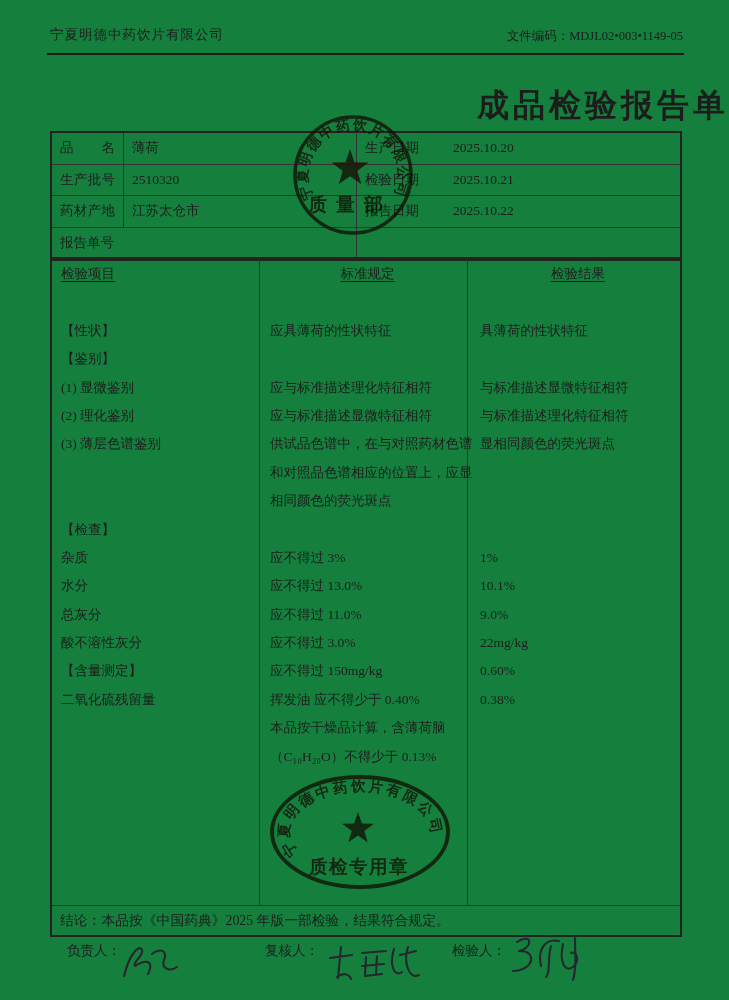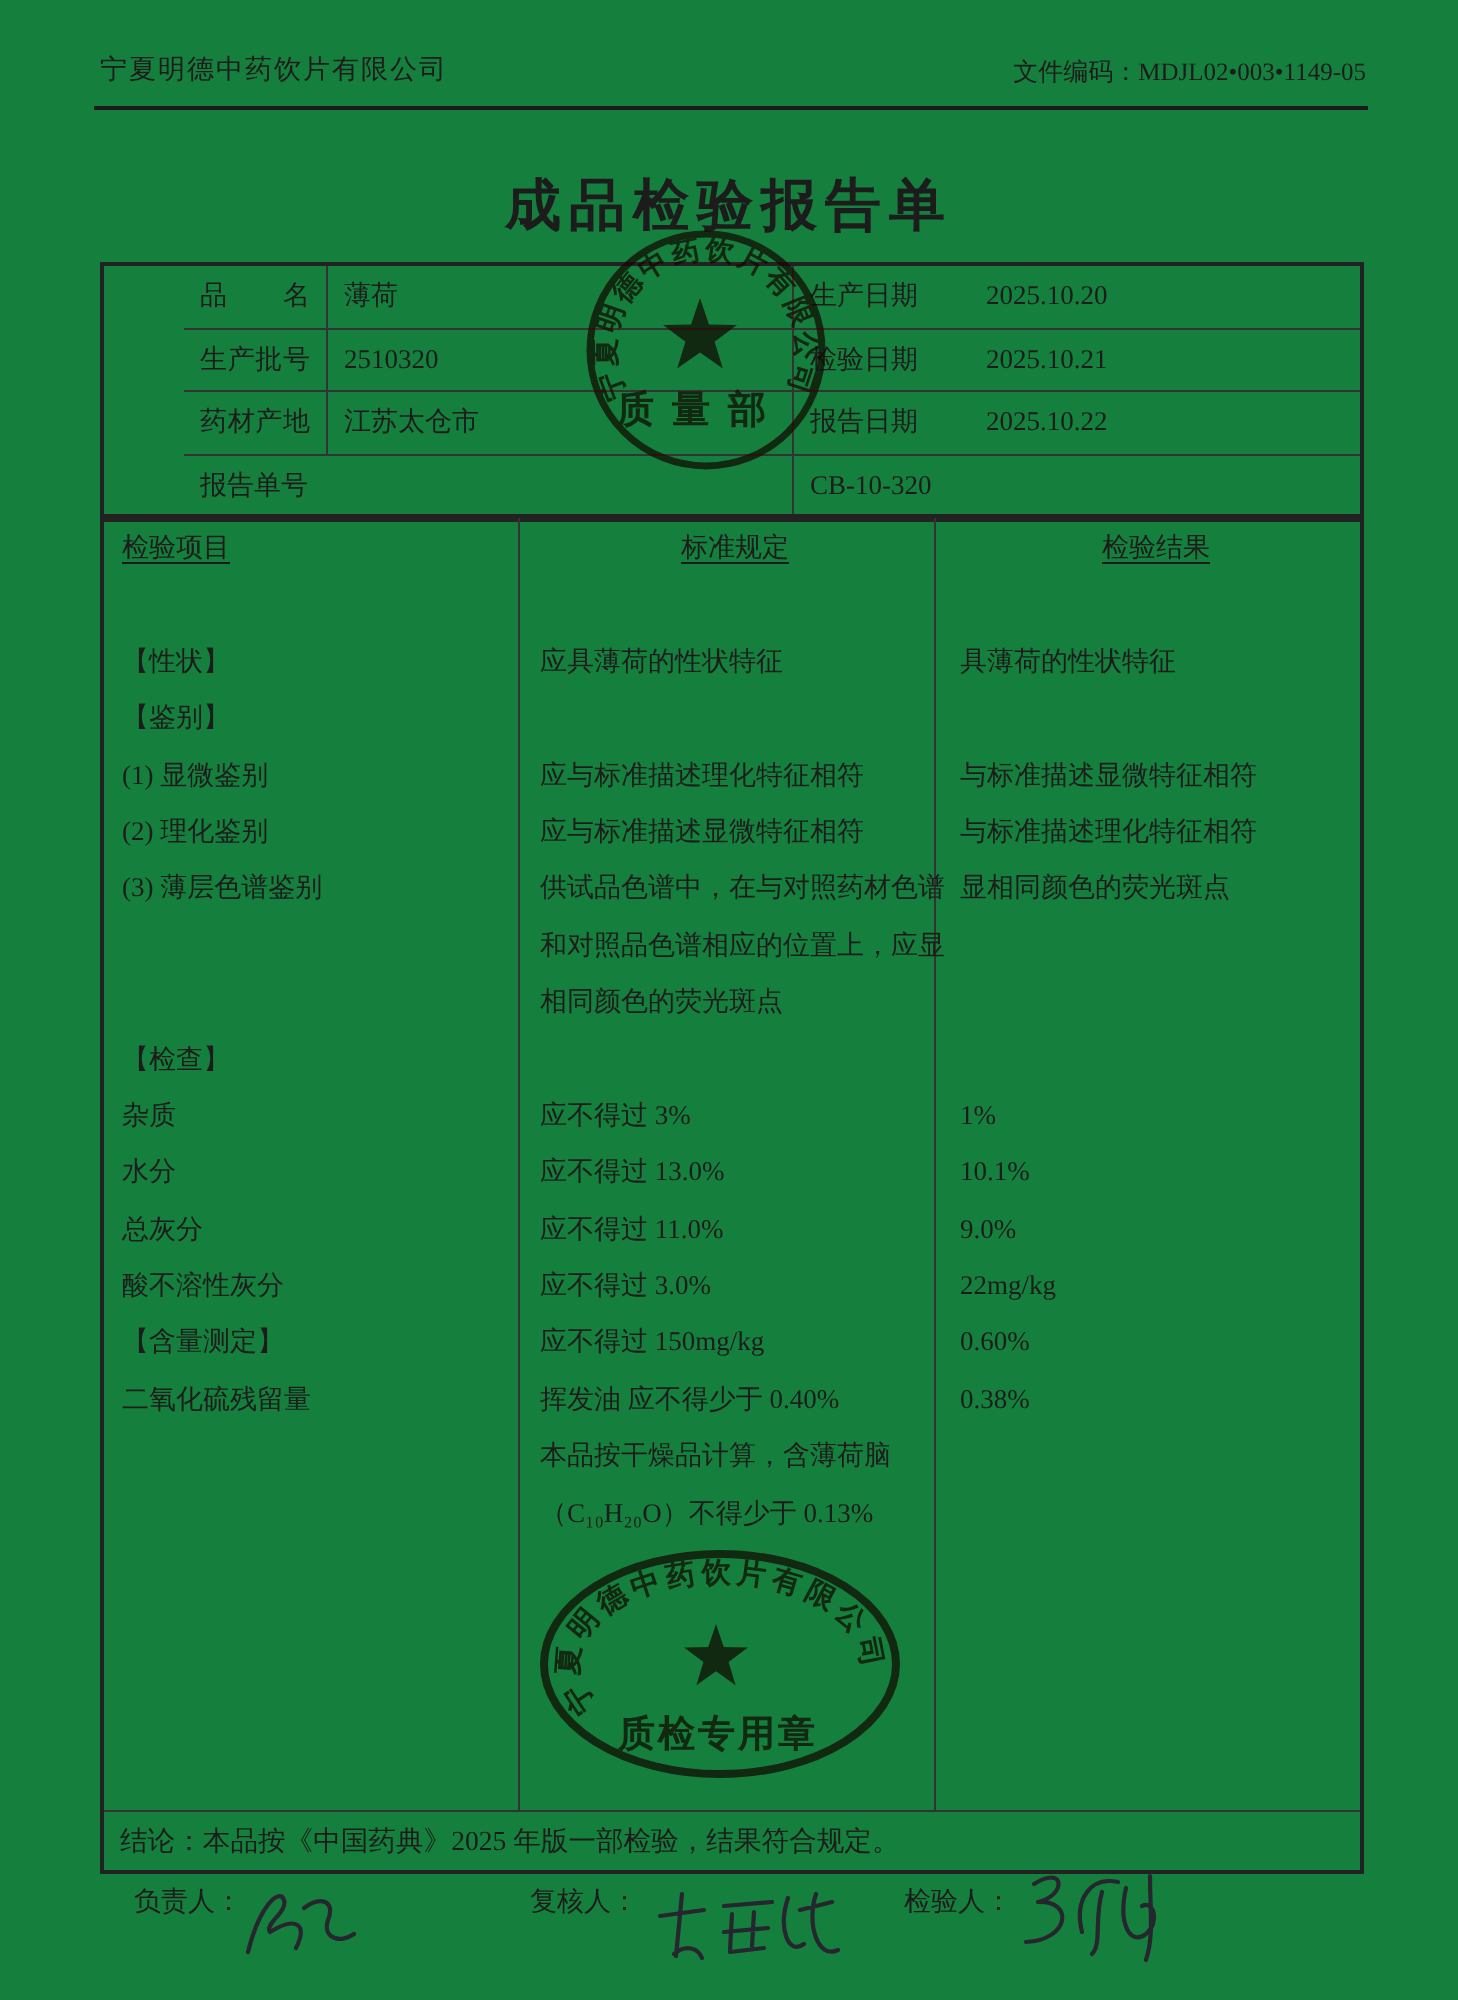--- a/index.html
+++ b/index.html
@@ -7,25 +7,25 @@
   .page {
     position:relative; width:729px; height:1000px; margin:0 auto;
     background:#15803d; overflow:hidden;
     font-family:"Liberation Serif","DejaVu Serif",serif;
     color:#1c1c1c;
   }
   
   .hdr-left  { position:absolute; left:50px;  top:26px; font-size:13.5px; letter-spacing:1px; }
   .hdr-right { position:absolute; right:46px; top:28px; font-size:12.5px; }
   .hdr-rule  { position:absolute; left:47px; top:53px; width:637px; height:2px; background:#1b1b1b; }
-  .doc-title { position:absolute; left:0; top:84px; width:100%; text-align:center;
+  .doc-title { position:absolute; left:0; top:84px; width:100%; text-align:right;
                font-family:Liberation Serif, serif;
-               font-size:28px; font-weight:bold; letter-spacing:4px; }
+               font-size:32px; font-weight:bold; letter-spacing:4px; }
   
-  .info-table { position:absolute; left:50px; top:131px; width:632px; border:2px solid #222;padding-left:40px; }
+  .info-table { position:absolute; left:50px; top:131px; width:632px; border:2px solid #222; }
   .info-row  { display:flex; height:31.5px; border-bottom:1px solid #333; font-size:13.5px; }
   .info-row:last-child { border-bottom:none; }
   .ic { display:flex; align-items:center; }
   .ic-label { width:72px; border-right:1px solid #333; padding:0 8px; }
   .ic-label .jfy { width:100%; text-align:justify; text-align-last:justify; }
   .ic-value { width:233px; border-right:1px solid #333; padding:0 8px; }
   .ic-right { flex:1; padding:0 8px; }
   .ic-right .rlabel { width:88px; display:inline-block; }
   .ic-wide  { width:305px; border-right:1px solid #333; padding:0 8px; }
   
@@ -84,21 +84,20 @@
           <span class="jfy">药材产地</span>
         </div>
       <div class="ic ic-value">江苏太仓市</div>
       <div class="ic ic-right">
           <span class="rlabel">报告日期</span>
           <span>2025.10.22</span>
         </div>
     </div>
     <div class="info-row">
       <div class="ic ic-wide">报告单号</div>
-      <div class="ic ic-right">CB-10-320</div>
     </div>
   </div>
 
   <div class="main-table">
     <div class="mt-body">
       <div class="mt-col col-items">
           <div class="tline">检验项目</div>
           <div class="tline">&nbsp;</div>
           <div class="tline">【性状】</div>
           <div class="tline">【鉴别】</div>

